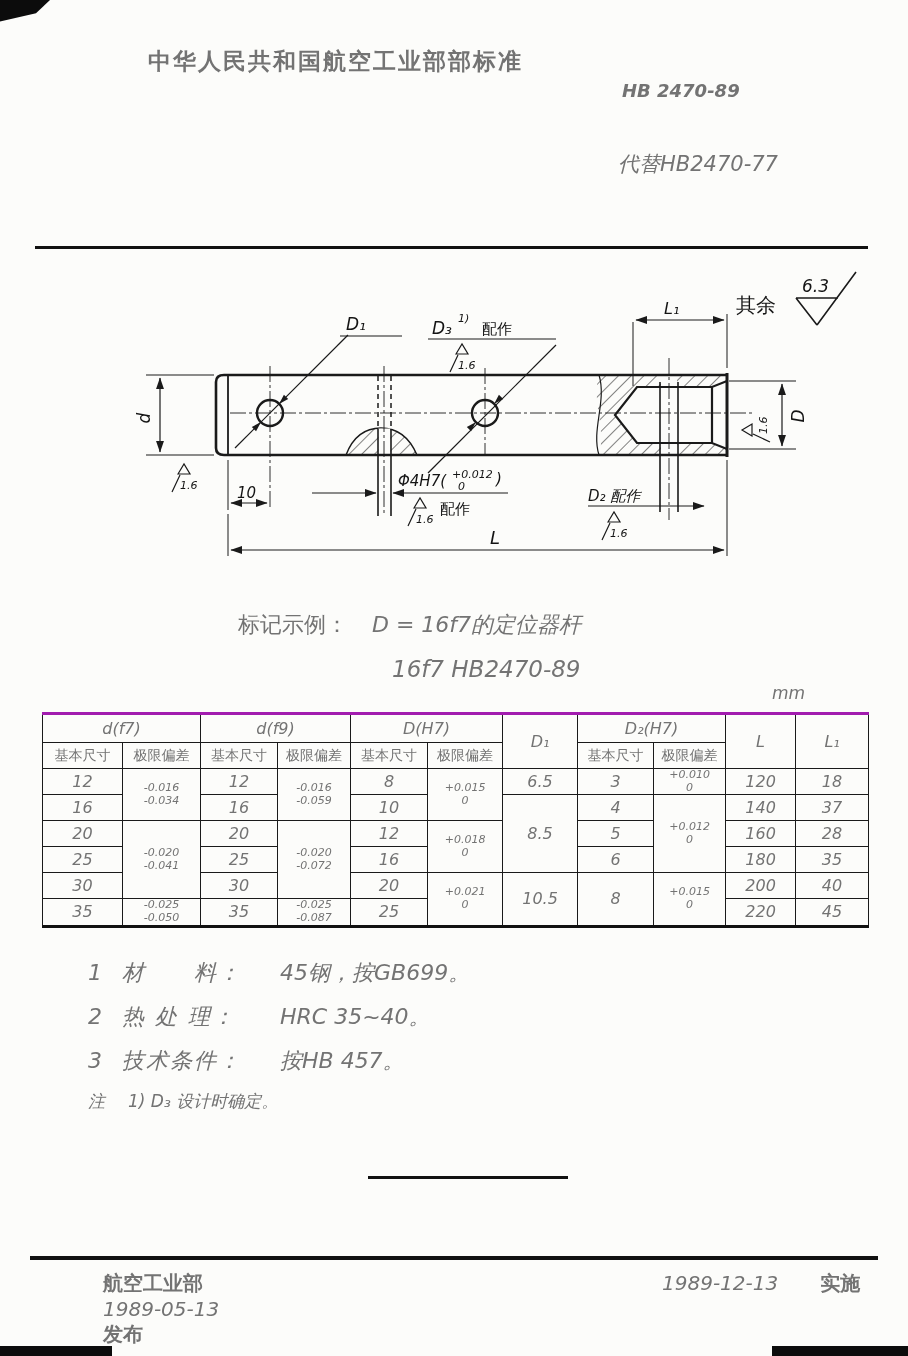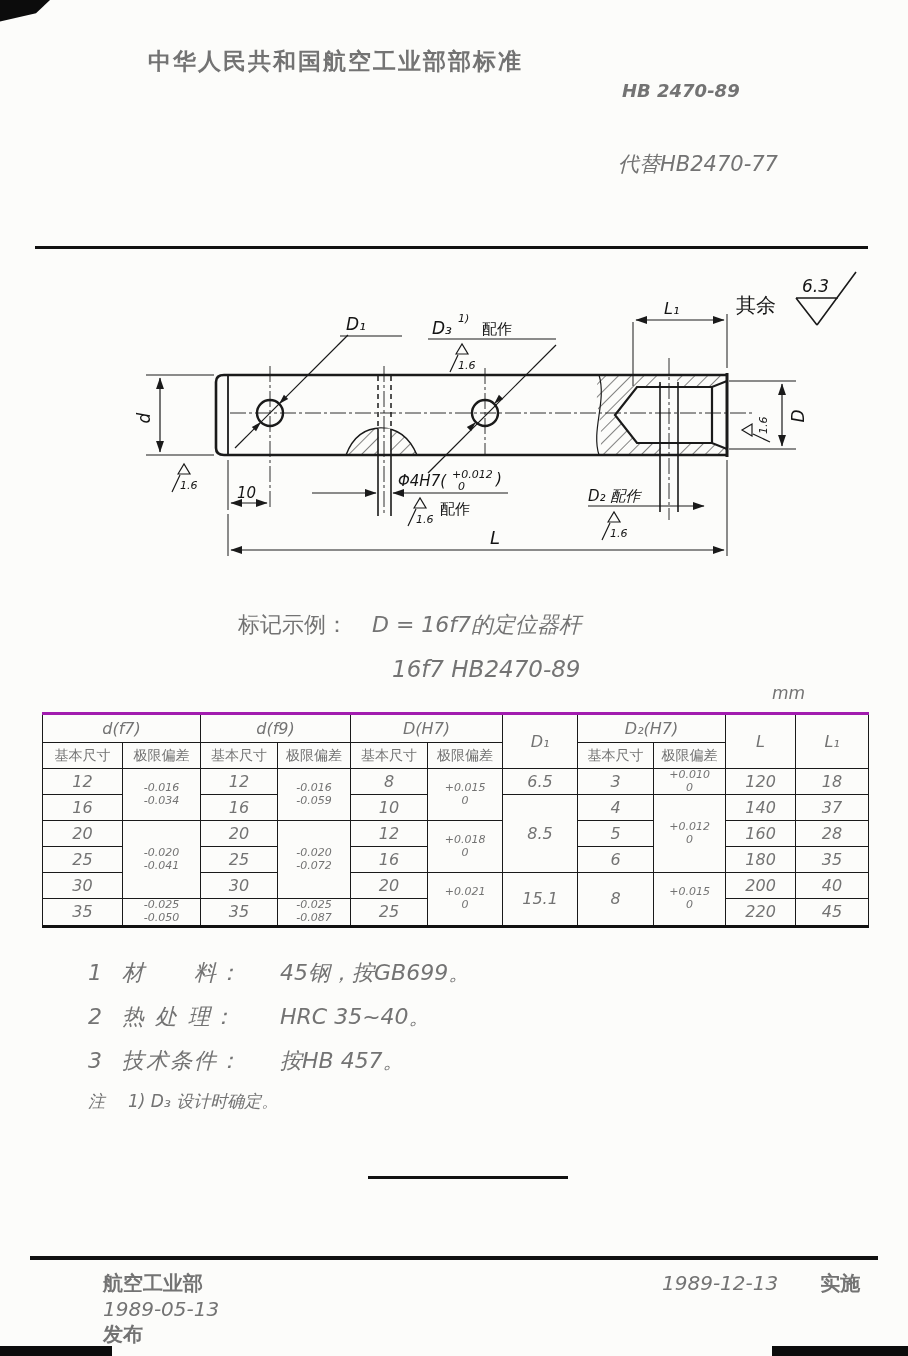--- a/index.html
+++ b/index.html
@@ -279,21 +279,21 @@
       <td class="num">6</td>
       <td class="num">180</td>
       <td class="num">35</td>
     </tr>
     <tr class="dr">
       <td class="num">30</td>
       <td class="num">30</td>
       <td class="num">20</td>
       <td class="dev num" rowspan="2">+0.021
 0</td>
-      <td class="num" rowspan="2">15.1</td>
+      <td class="num" rowspan="2">10.5</td>
       <td class="num" rowspan="2">8</td>
       <td class="dev num" rowspan="2">+0.015
 0</td>
       <td class="num">200</td>
       <td class="num">40</td>
     </tr>
     <tr class="dr">
       <td class="num">35</td>
       <td class="dev num">-0.025
 -0.050</td>

